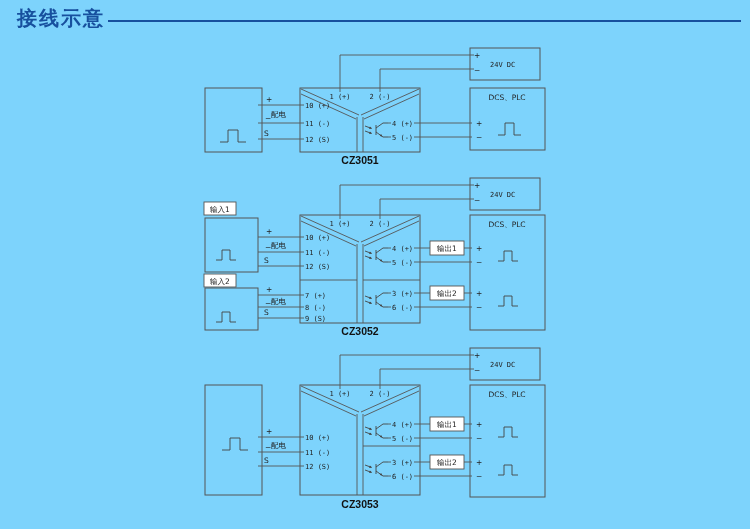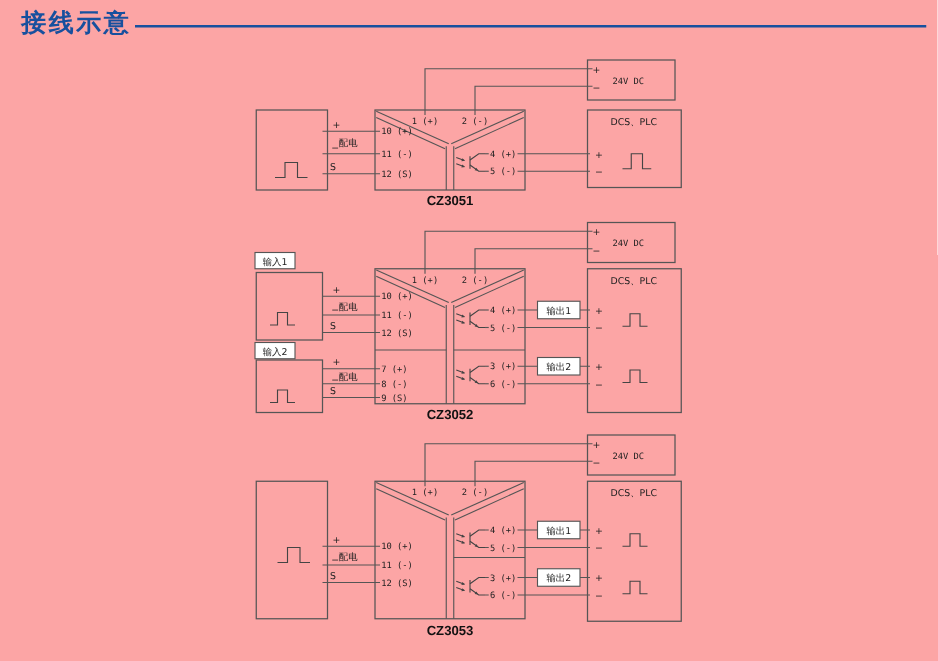--- a/index.html
+++ b/index.html
@@ -1,18 +1,18 @@
 <!DOCTYPE html>
 <html><head>
 <meta charset="utf-8">
 <style>
   * { margin:0; padding:0; box-sizing:border-box; }
   html,body { background:#ffffff; }
   body { width:750px; height:529px; font-family:"DejaVu Sans", sans-serif; }
-  .page { position:relative; width:750px; height:529px; background:#fca5a5; overflow:hidden; }
+  .page { position:relative; width:750px; height:529px; background:#7dd3fc; overflow:hidden; }
   .header-title { position:absolute; left:17px; top:5px; font-size:20px; font-weight:bold;
                   color:#17509e; letter-spacing:2px; font-family:"DejaVu Sans", sans-serif; }
   .header-rule { position:absolute; left:108px; right:9px; top:20px; height:2px; background:#17509e; }
   svg.diagram { position:absolute; left:0; top:0; }
   svg text { font-family:"DejaVu Sans Mono", monospace; font-size:7px; fill:#222; }
   svg text.cn  { font-family:"DejaVu Sans", sans-serif; font-size:7.5px; }
   svg text.sym { font-family:"DejaVu Sans", sans-serif; font-size:7.5px; }
   svg text.cap { font-family:"Liberation Sans", sans-serif; font-size:10.5px; font-weight:bold; fill:#111; }
   svg text.mid { text-anchor:middle; }
   .wire  { stroke:#555; stroke-width:0.9; fill:none; }

